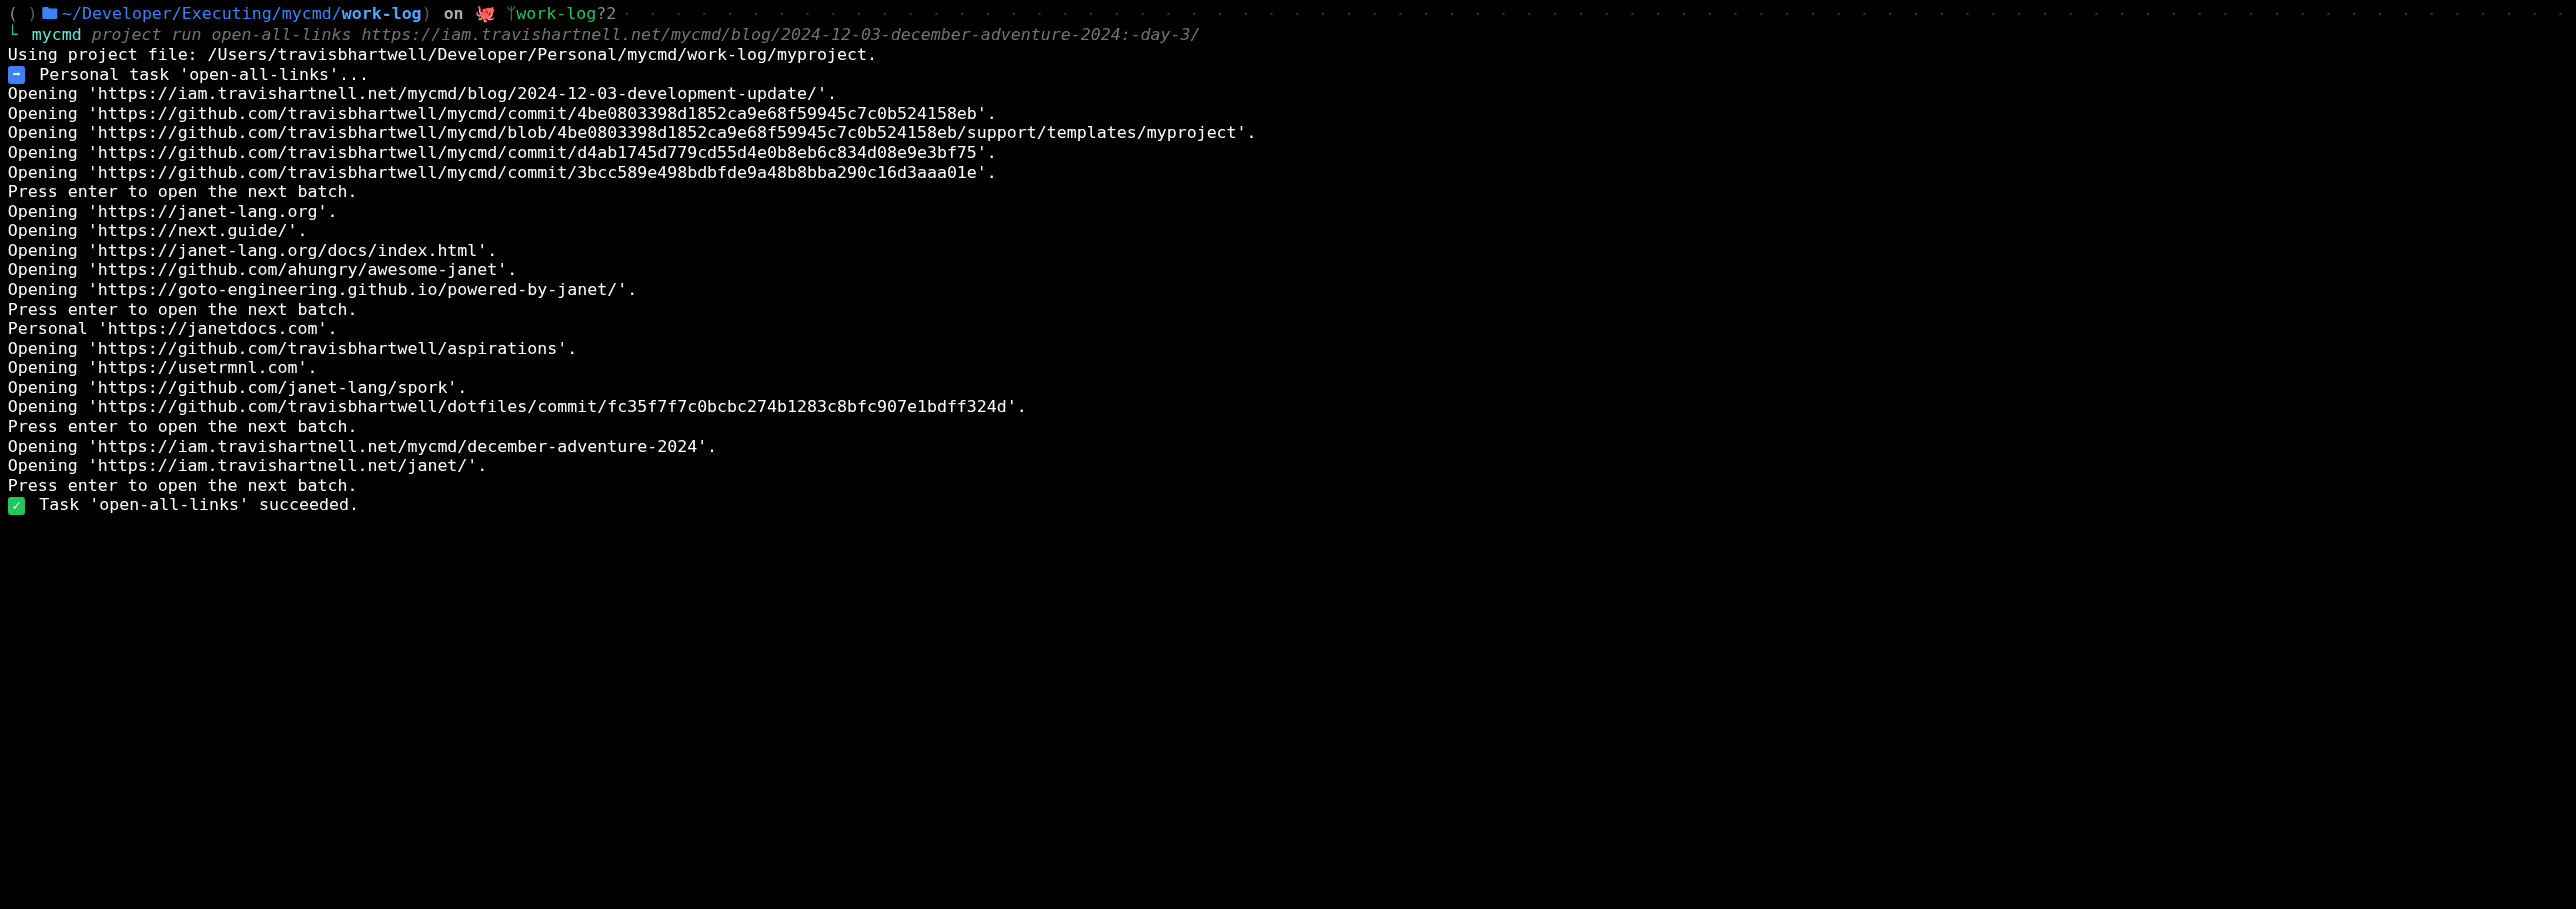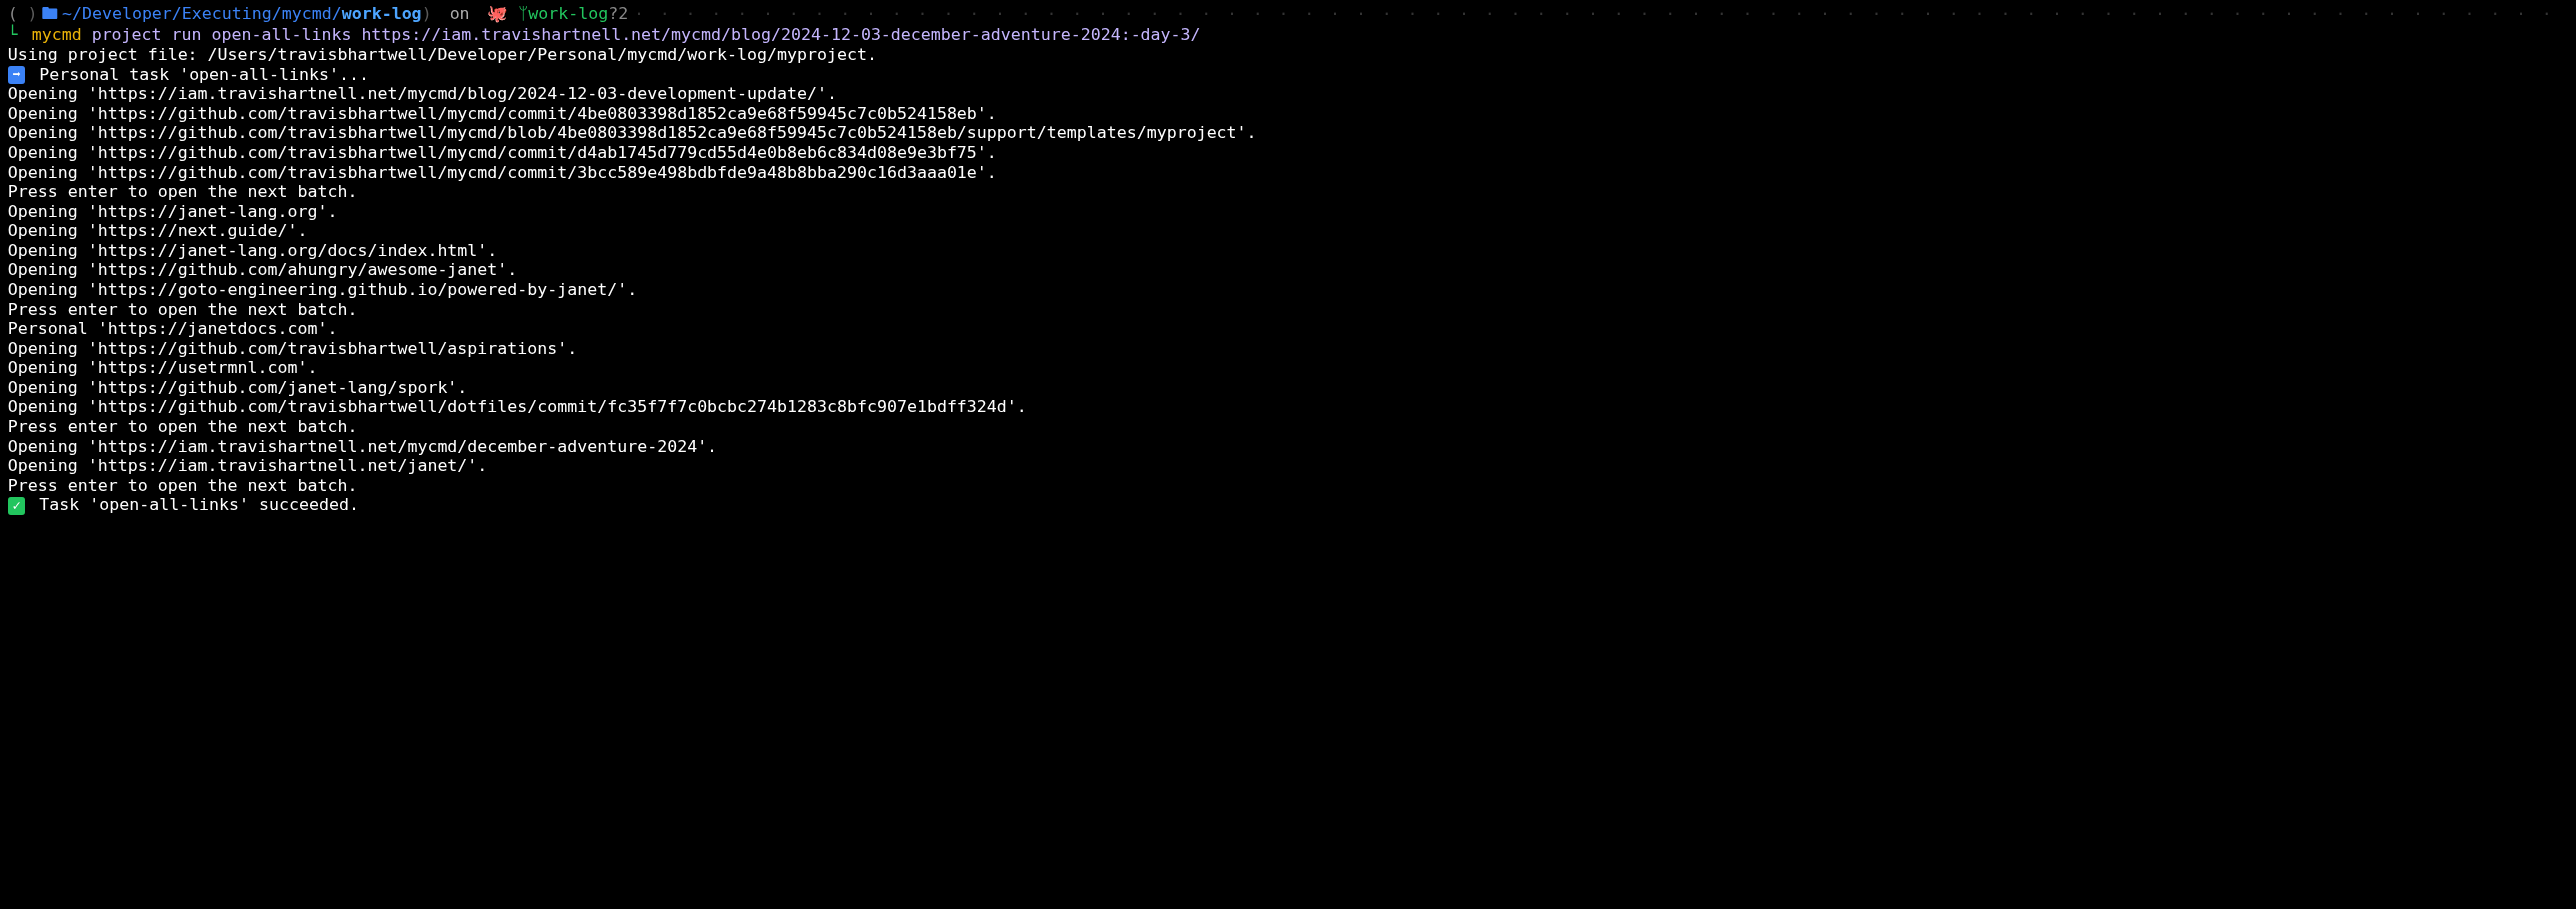--- a/index.html
+++ b/index.html
@@ -40,21 +40,22 @@
     }
     .path-leaf {
       color: #4da5ff;
       font-weight: bold;
     }
     .close-paren {
       color: #5a5a5a;
     }
     .on-text {
       color: #aaaaaa;
-      margin: 0 18px;
+      margin: 0 12px;
+      font-weight: bold;
     }
     .branch-icon {
       color: #22c55e;
     }
     .branch-name {
       color: #22c55e;
     }
     .branch-status {
       color: #888888;
     }
@@ -67,25 +68,26 @@
       white-space: nowrap;
     }
     .command-line {
       white-space: pre;
     }
     .prompt-arrow {
       color: #22c55e;
       margin-right: 3.9px;
     }
     .cmd-name {
-      color: #eab308;
+      color: #5eead4;
       text-align: right;
     }
     .cmd-text {
-      color: #c4b5fd;
+      color: #737373;
+      font-style: italic;
     }
     .output-line {
       color: #ffffff;
       white-space: pre;
     }
     .arrow-icon {
       display: inline-block;
       background: #3b82f6;
       color: #ffffff;
       width: 17.6px;

